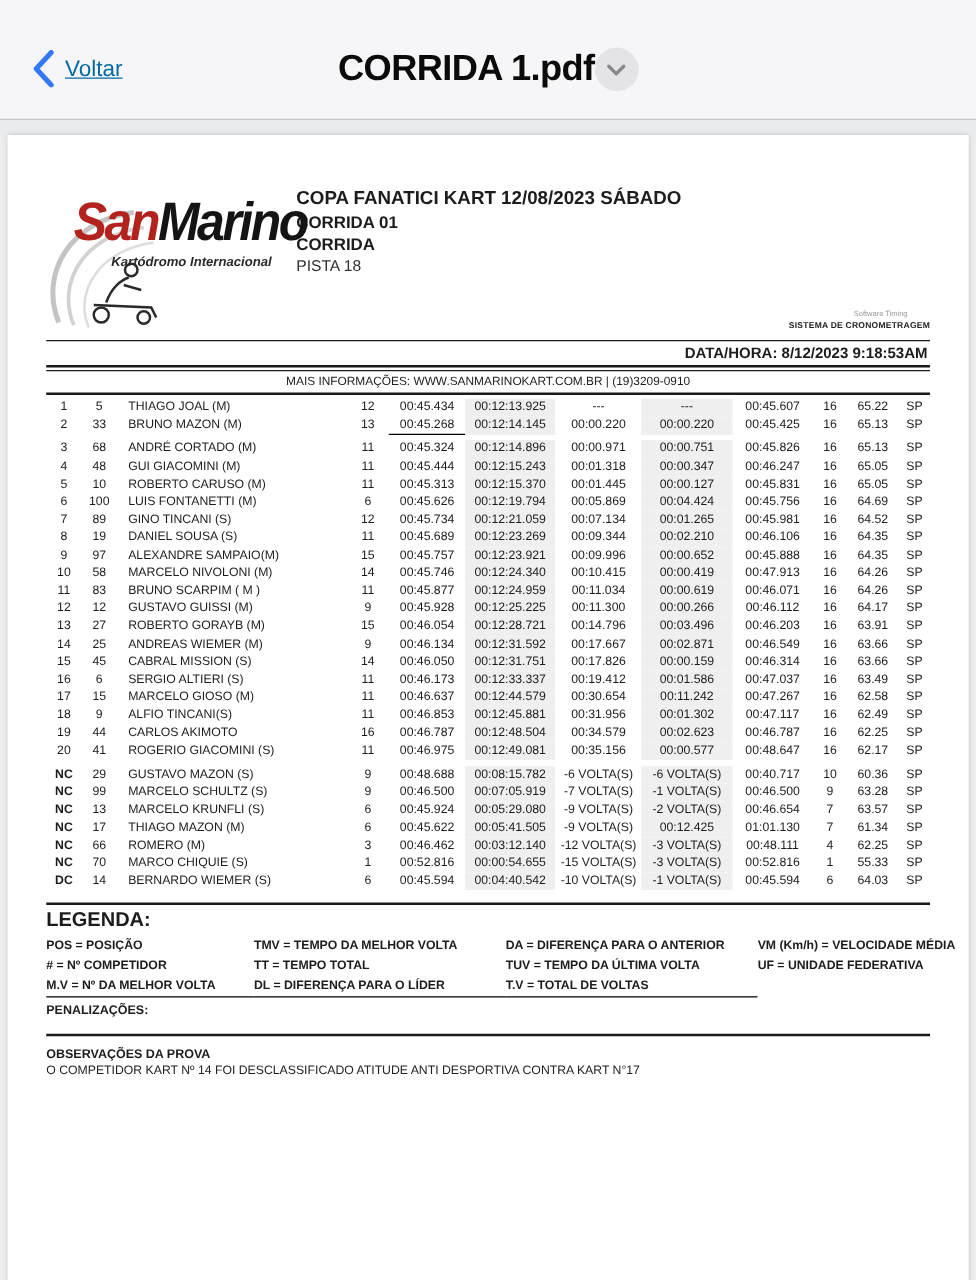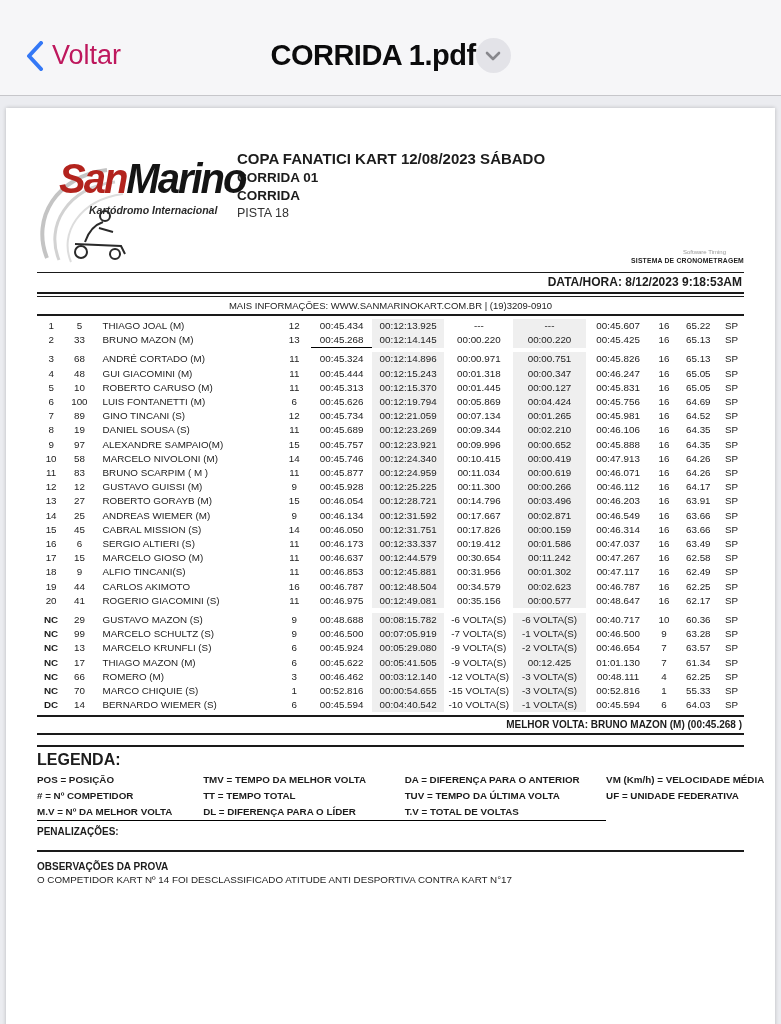--- a/index.html
+++ b/index.html
@@ -1,21 +1,21 @@
 <!DOCTYPE html>
 <html><head>
 <meta charset="utf-8">
 <style>
   * { margin:0; padding:0; box-sizing:border-box; }
   html,body { width:781px; height:1024px; font-family:"Liberation Sans","DejaVu Sans",sans-serif; background:#ebecf0; overflow:hidden; }
 
   
   .navbar { position:absolute; top:0; left:0; width:781px; height:96px; background:#f6f6f8; border-bottom:1px solid #c6c6ca; z-index:5; }
   .back-btn { position:absolute; left:26px; top:40px; display:flex; align-items:center; gap:8px; cursor:pointer; }
-  .back-label { color:#be185d; font-size:27px; }
+  .back-label { color:#0369a1; font-size:18px;text-decoration:underline; }
   .title-cluster { position:absolute; left:0; right:0; top:38px; display:flex; justify-content:center; align-items:center; gap:0; pointer-events:none; }
   .doc-title { font-size:29px; font-weight:bold; color:#0b0b0c; letter-spacing:-0.5px; }
   .menu-circle { width:35px; height:35px; border-radius:50%; background:#e3e3e8; display:flex; align-items:center; justify-content:center; pointer-events:auto; cursor:pointer; }
 
   
   .viewer { position:absolute; top:97px; left:0; width:781px; height:927px; background:#ebecf0; }
   .page { position:absolute; top:11px; left:6px; width:769px; height:1020px; background:#ffffff; box-shadow:0 0 4px rgba(0,0,0,0.22); }
   .content { padding:0 31px; color:#1c1c1c; }
 
   
@@ -506,21 +506,20 @@
           <span class="c-dl">-10 VOLTA(S)</span>
           <span class="c-da shade">-1 VOLTA(S)</span>
           <span class="c-tuv">00:45.594</span>
           <span class="c-tv">6</span>
           <span class="c-vm">64.03</span>
           <span class="c-uf">SP</span>
         </div>
           </div>
       </div>
 
-      <div class="bestline">MELHOR VOLTA: BRUNO MAZON (M)  (00:45.268 )</div>
 
       <div class="legend">
         <div class="legend-title">LEGENDA:</div>
         <div class="lgrid">
           <span>POS = POSIÇÃO</span>
           <span>TMV = TEMPO DA MELHOR VOLTA</span>
           <span>DA = DIFERENÇA PARA O ANTERIOR</span>
           <span>VM (Km/h) = VELOCIDADE MÉDIA</span>
           <span># = Nº COMPETIDOR</span>
           <span>TT = TEMPO TOTAL</span>

